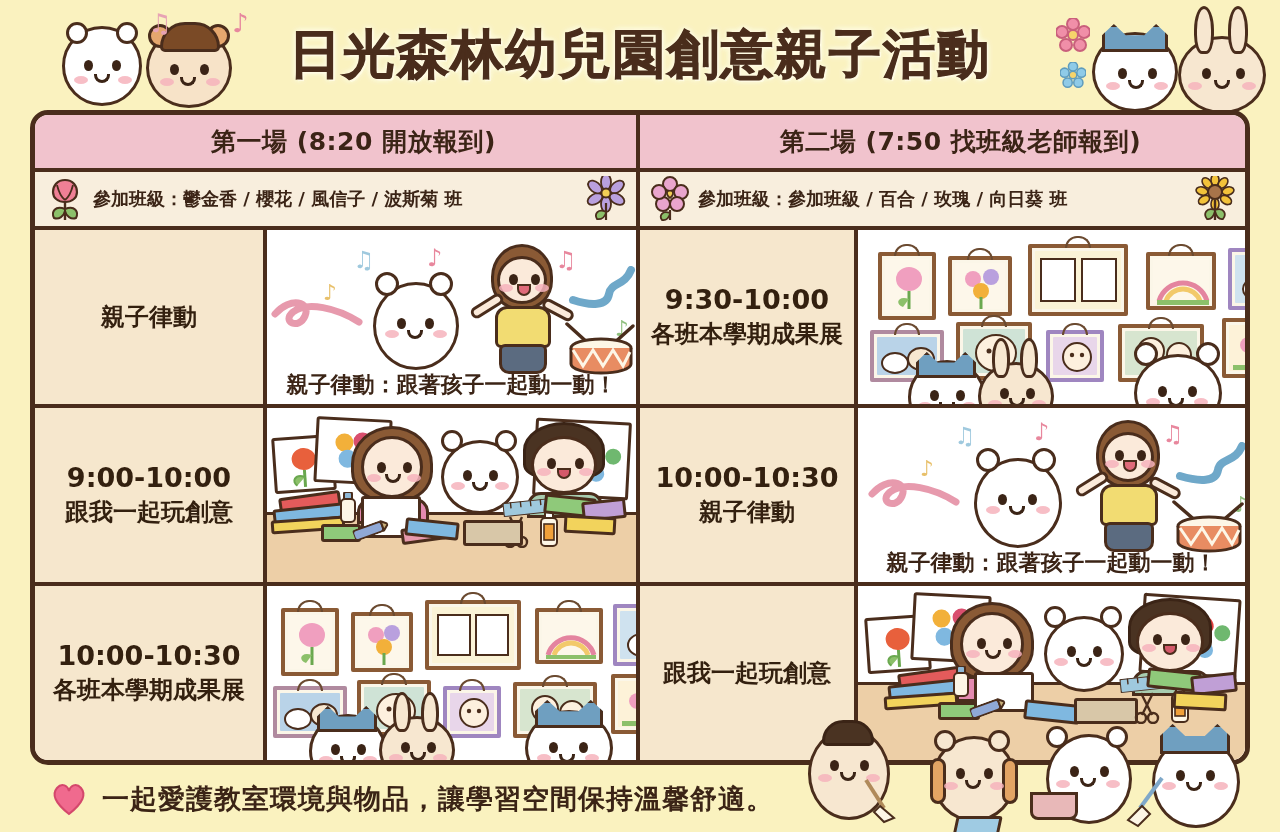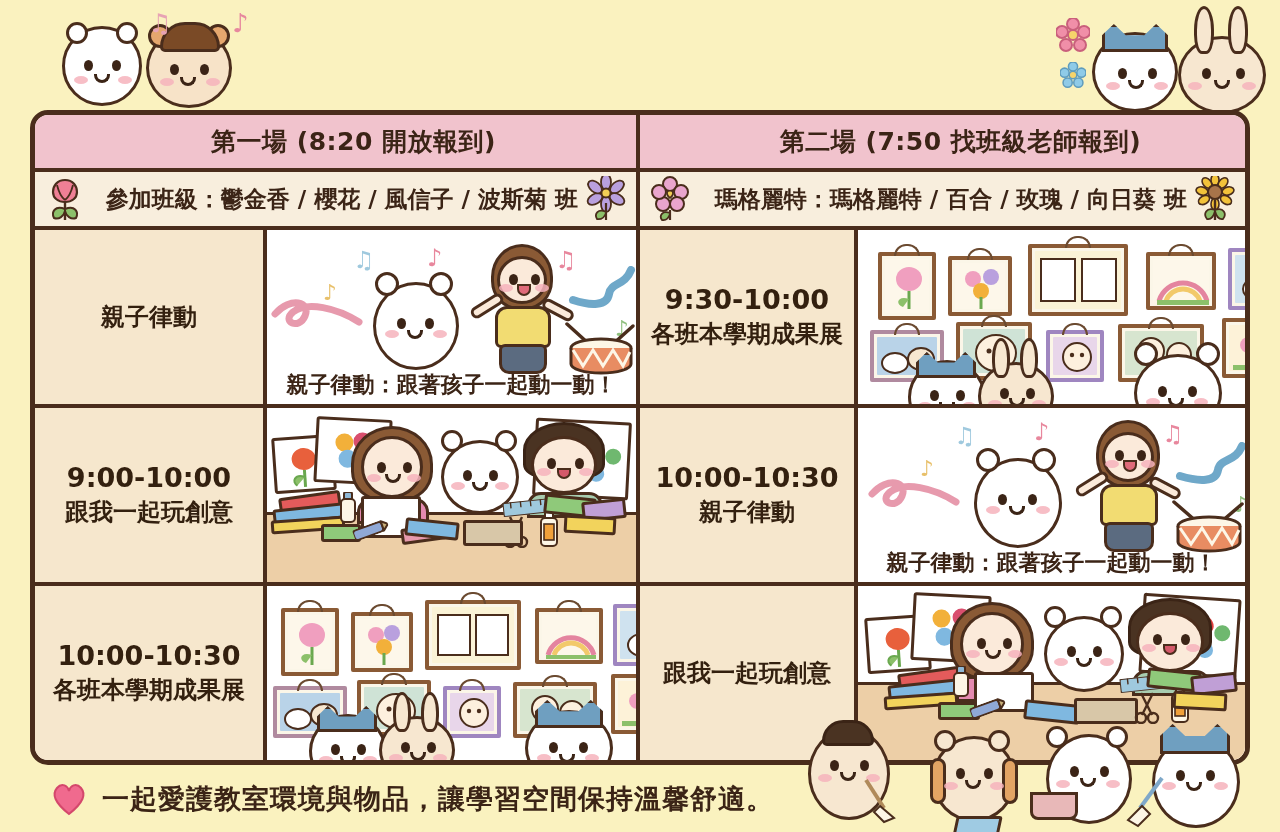--- a/index.html
+++ b/index.html
@@ -47,22 +47,22 @@
     font-family: "DejaVu Sans", "Liberation Sans", sans-serif;
     padding-left: 36px;
   }
   .class-row {
     height: 58px; background: #f8eedd;
     display: flex; align-items: center; gap: 8px;
     padding: 0 10px;
     border-bottom: 4px solid #4a2d1c;
   }
   .class-text {
-    flex: 1; text-align: right;
-    font-size: 23px; font-weight: 700; color: #3b2416; white-space: nowrap;
+    flex: 1; text-align: left;
+    font-size: 18px; font-weight: 700; color: #3b2416; white-space: nowrap;
     font-family: "DejaVu Sans", "Liberation Sans", sans-serif;
   }
 
   .rows { flex: 1; display: flex; flex-direction: column; }
   .row { flex: 1; display: flex; border-bottom: 4px solid #4a2d1c; min-height: 0; }
   .row:last-child { border-bottom: none; }
   .time-cell {
     width: 232px; flex: 0 0 232px; background: #f6e7cd;
     display: flex; flex-direction: column; align-items: center; justify-content: center;
     border-right: 4px solid #4a2d1c; gap: 3px; padding: 4px;
@@ -149,20 +149,21 @@
     <div class="eye" style="left:24px; top:42px;"></div>
     <div class="eye" style="left:54px; top:42px;"></div>
     <div class="mouth-w" style="left:34px; top:55px;"></div>
     <div class="cheek" style="left:14px; top:56px;"></div>
     <div class="cheek" style="left:60px; top:56px;"></div>
   </div>
 
   <div class="note" style="left:148px; top:10px; color:#e7a3b4;">♫</div>
   <div class="note" style="left:232px; top:10px; color:#e7889e;">♪</div>
 
+  <h1 class="title-text">日光森林幼兒園創意親子活動</h1>
 
   <div class="flower" style="left:1056px; top:18px; width:34px; height:34px;">
     <svg width="34" height="34" viewBox="0 0 34 34">
         <g fill="#f08fa8" stroke="#c9607c" stroke-width="2">
       <circle cx="17" cy="6" r="6"></circle>
           <circle cx="28" cy="14" r="6"></circle>
           <circle cx="24" cy="27" r="6"></circle>
       <circle cx="10" cy="27" r="6"></circle>
           <circle cx="6" cy="14" r="6"></circle>
         </g>
@@ -569,21 +570,21 @@
                 <circle cx="31" cy="16" r="7"></circle>
                 <circle cx="27" cy="28" r="7"></circle>
               <circle cx="13" cy="28" r="7"></circle>
                 <circle cx="9" cy="16" r="7"></circle>
               </g>
             <path d="M17 17 C17 14 23 14 23 17 C23 20 20 22 20 22 C20 22 17 20 17 17Z" fill="#f2cf55" stroke="#4a2d1c" stroke-width="1.6"></path>
             <path d="M20 34 L20 44" stroke="#4a2d1c" stroke-width="2.2" fill="none"></path>
             <path d="M20 37 C12 34 9 40 12 44 C17 45 19 41 20 38Z" fill="#8cc06a" stroke="#4a2d1c" stroke-width="1.8"></path>
           </svg>
         </span>
-        <span class="class-text">瑪格麗特：瑪格麗特 / 百合 / 玫瑰 / 向日葵 班</span>
+        <span class="class-text">參加班級：參加班級 / 百合 / 玫瑰 / 向日葵 班</span>
         <span class="ico">
           <svg width="40" height="46" viewBox="0 0 40 46">
             <g fill="#f2c23a" stroke="#4a2d1c" stroke-width="1.6">
               <ellipse cx="20" cy="4" rx="4" ry="6"></ellipse>
                 <ellipse cx="28" cy="7" rx="4" ry="6" transform="rotate(40 28 7)"></ellipse>
               <ellipse cx="33" cy="15" rx="4" ry="6" transform="rotate(75 33 15)"></ellipse>
                 <ellipse cx="31" cy="24" rx="4" ry="6" transform="rotate(120 31 24)"></ellipse>
               <ellipse cx="20" cy="28" rx="4" ry="6"></ellipse>
                 <ellipse cx="9" cy="24" rx="4" ry="6" transform="rotate(60 9 24)"></ellipse>
               <ellipse cx="7" cy="15" rx="4" ry="6" transform="rotate(105 7 15)"></ellipse>

